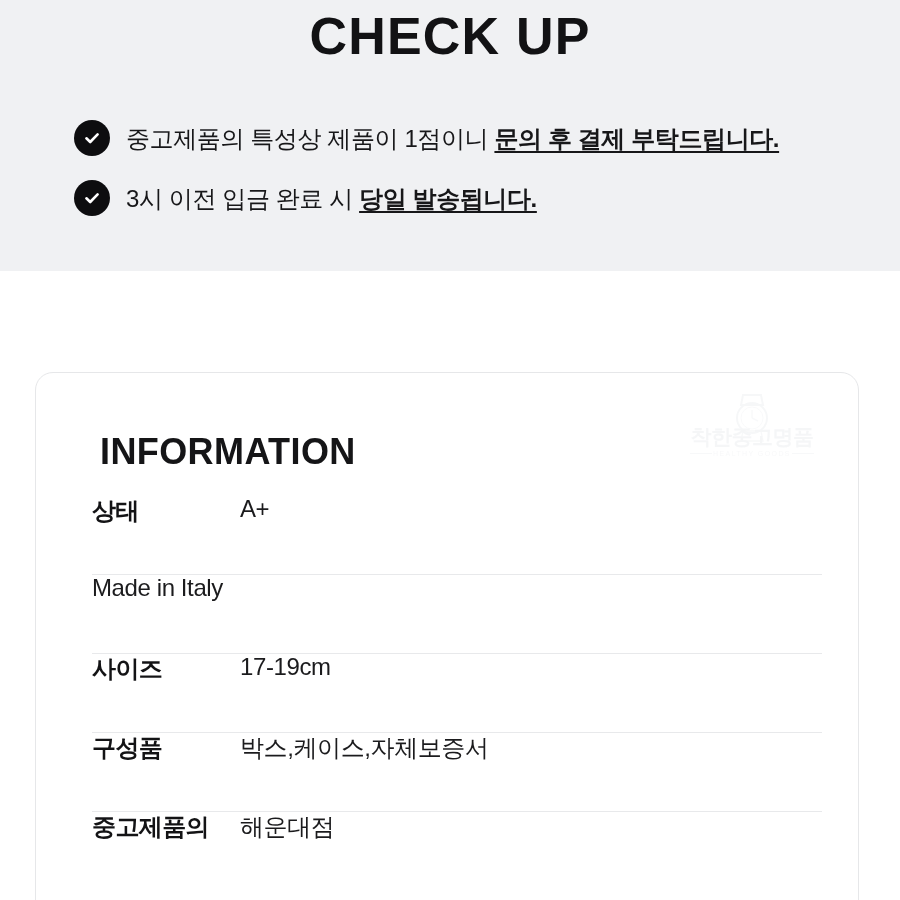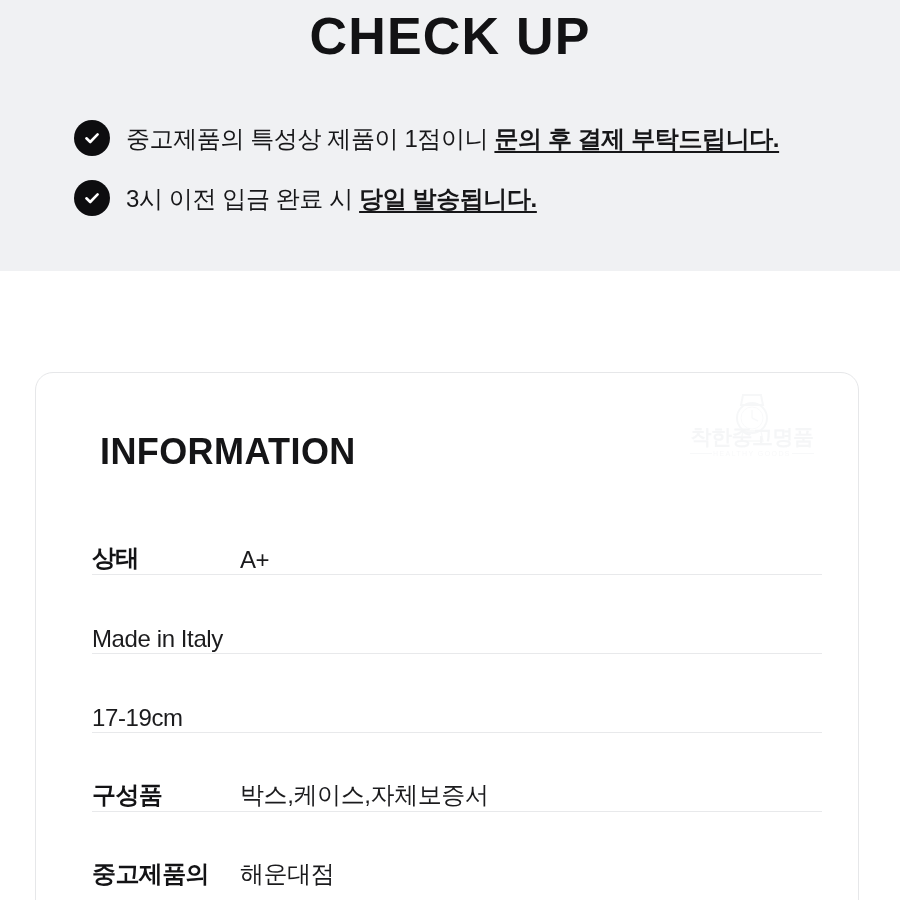--- a/index.html
+++ b/index.html
@@ -182,21 +182,21 @@
   .info-table {
     position: absolute;
     left: 0;
     top: 122px;
     width: 824px;
   }
 
   .info-row {
     position: relative;
     display: flex;
-    align-items: flex-end;
+    align-items: flex-start;
     height: 79px;
     padding-left: 56px;
   }
 
   .info-row + .info-row::before {
     content: "";
     position: absolute;
     left: 56px;
     right: 38px;
     top: 0;
@@ -284,20 +284,21 @@
       <div class="info-row">
         <div class="info-label">상태</div>
         <div class="info-value">A+</div>
       </div>
 
       <div class="info-row">
         <div class="info-value">Made in Italy</div>
       </div>
 
       <div class="info-row">
+        <div class="info-label">사이즈</div>
         <div class="info-value">17-19cm</div>
       </div>
 
       <div class="info-row">
         <div class="info-label">구성품</div>
         <div class="info-value">박스,케이스,자체보증서</div>
       </div>
 
       <div class="info-row">
         <div class="info-label">중고제품의</div>

